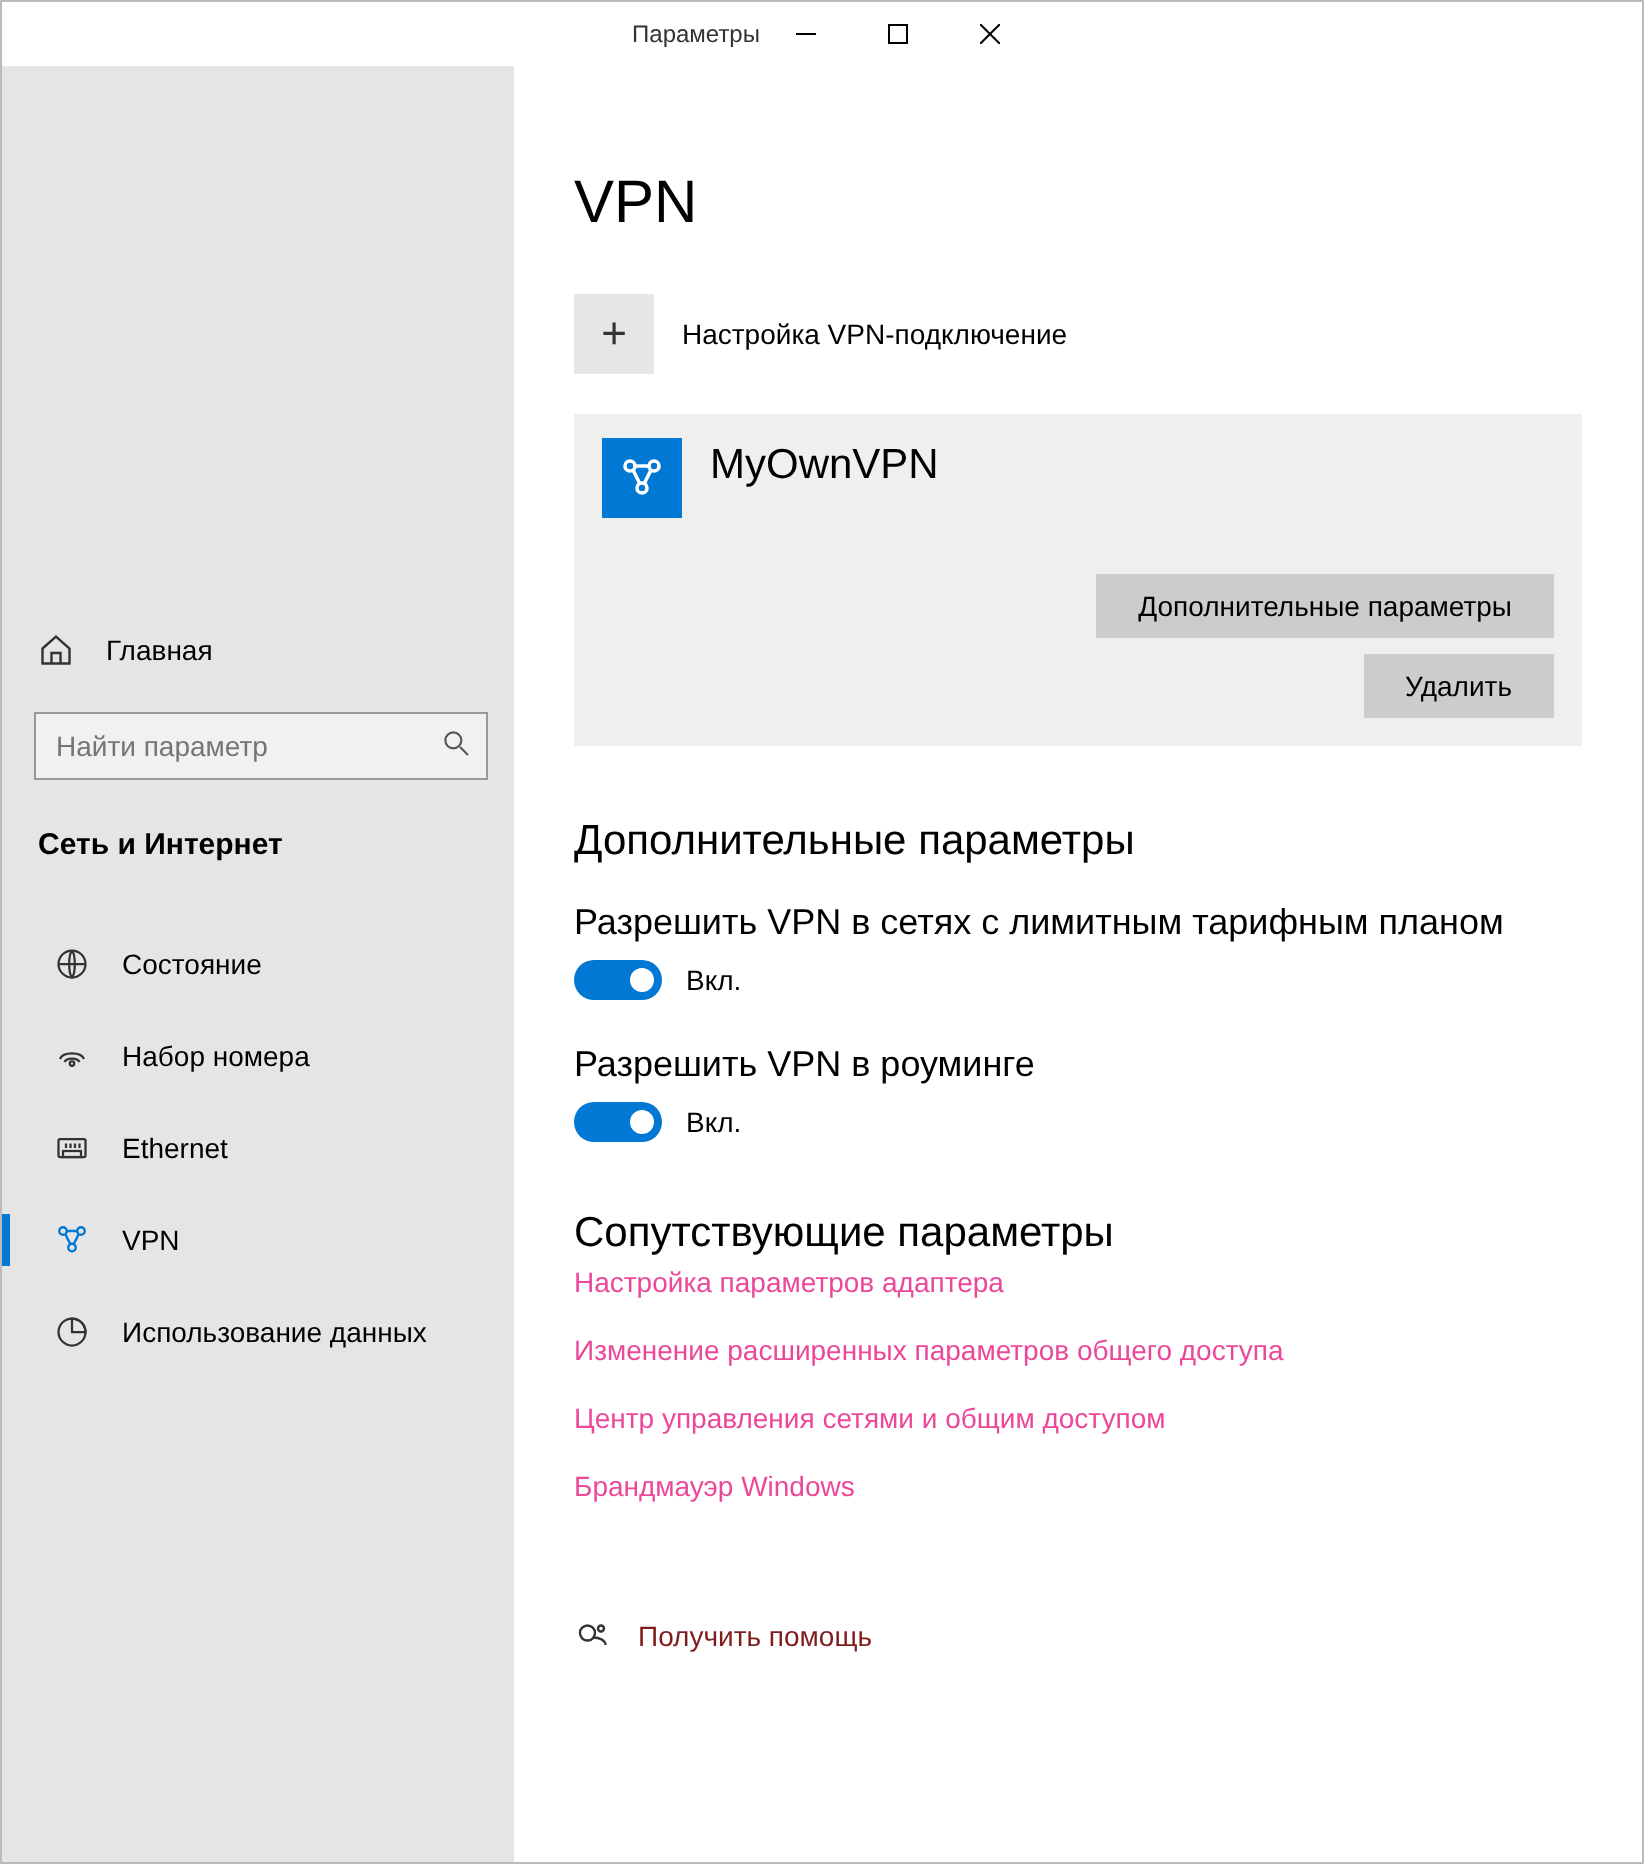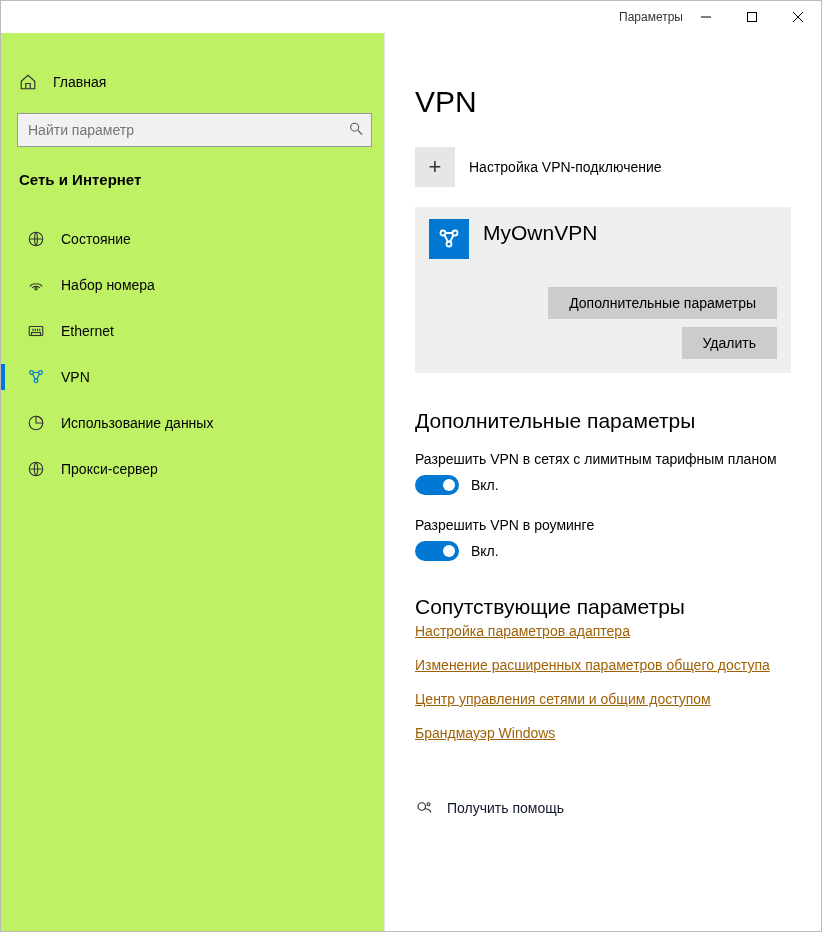--- a/index.html
+++ b/index.html
@@ -15,47 +15,48 @@
   .window {
     display: flex;
     flex-direction: column;
     height: 100%;
     border: 1px solid #bbb;
   }
   .titlebar {
     height: 32px;
     display: flex;
     align-items: center;
-    justify-content: flex-end;
+    justify-content: center;
     padding-left: 12px;
     font-size: 12px;
     color: #333;
   }
   .titlebar .title { font-weight: 400; }
   .win-controls { display: flex; }
   .win-controls .ctrl {
     width: 46px;
     height: 32px;
     display: flex;
     align-items: center;
     justify-content: center;
     font-family: Arial, sans-serif;
   }
   .content {
     flex: 1;
     display: flex;
     overflow: hidden;
   }
   .sidebar {
-    width: 384px;
-    background: #bef264;
+    width: 256px;
+    background: #e5e5e5;
     border-right: 1px solid #e5e5e5;
     padding-top: 30px;
     display: flex;
     flex-direction: column;
+    justify-content: center;
   }
   .home-row {
     display: flex;
     align-items: center;
     padding: 10px 18px;
     gap: 16px;
     cursor: pointer;
   }
   .home-row .icon { width: 18px; height: 18px; display:flex; align-items:center; justify-content:center; }
   .search-wrap {
@@ -162,21 +163,21 @@
     width: 100%;
     display: flex;
     justify-content: flex-end;
   }
   h2.section {
     font-size: 21px;
     font-weight: 400;
     margin-bottom: 18px;
   }
   .setting-label {
-    font-size: 14px;
+    font-size: 18px;
     margin-bottom: 8px;
   }
   .toggle-row {
     display: flex;
     align-items: center;
     gap: 12px;
     margin-bottom: 22px;
   }
   .toggle {
     width: 44px; height: 20px;
@@ -189,36 +190,35 @@
     content: "";
     position: absolute;
     width: 12px; height: 12px;
     background: #fff;
     border-radius: 50%;
     top: 4px; right: 4px;
   }
   .related-links { margin-top: 34px; }
   .related-links h2.section { margin-bottom: 4px; }
   .link {
-    color: #a16207;
+    color: #ec4899;
     font-size: 14px;
     margin-bottom: 18px;
     cursor: pointer;
     display: block;
-    text-decoration: underline;
   }
   .help-row {
     display: flex;
     align-items: center;
     gap: 14px;
     margin-top: 20px;
     margin-bottom: 16px;
   }
   .help-row .hicon { width: 18px; height: 18px; display:flex; align-items:center; justify-content:center; color:#333;}
-  .help-row a { color: #0f172a; cursor: pointer; }
+  .help-row a { color: #7f1d1d; cursor: pointer; }
 </style>
 </head>
 <body>
 
 <div class="window">
   <div class="titlebar">
     <span class="title">Параметры</span>
     <div class="win-controls">
       <div class="ctrl">
         <svg width="10" height="10" viewBox="0 0 10 10">
@@ -309,29 +309,20 @@
         <span>VPN</span>
       </div>
       <div class="nav-item">
         <span class="icon">
           <svg width="18" height="18" viewBox="0 0 24 24" fill="none" stroke="currentColor" stroke-width="1.5">
               <circle cx="12" cy="12" r="9"></circle>
               <path d="M12 3 A9 9 0 0 1 21 12 L12 12 Z" fill="none"></path>
             </svg>
         </span>
         <span>Использование данных</span>
-      </div>
-      <div class="nav-item">
-        <span class="icon">
-          <svg width="18" height="18" viewBox="0 0 24 24" fill="none" stroke="currentColor" stroke-width="1.5">
-              <circle cx="12" cy="12" r="9"></circle>
-              <path d="M3 12h18M12 3c3 3 3 15 0 18M12 3c-3 3-3 15 0 18"></path>
-            </svg>
-        </span>
-        <span>Прокси-сервер</span>
       </div>
     </aside>
 
     <main class="main">
       <h1 class="page-title">VPN</h1>
 
       <div class="add-row">
         <div class="plus-tile">+</div>
         <span>Настройка VPN-подключение</span>
       </div>

